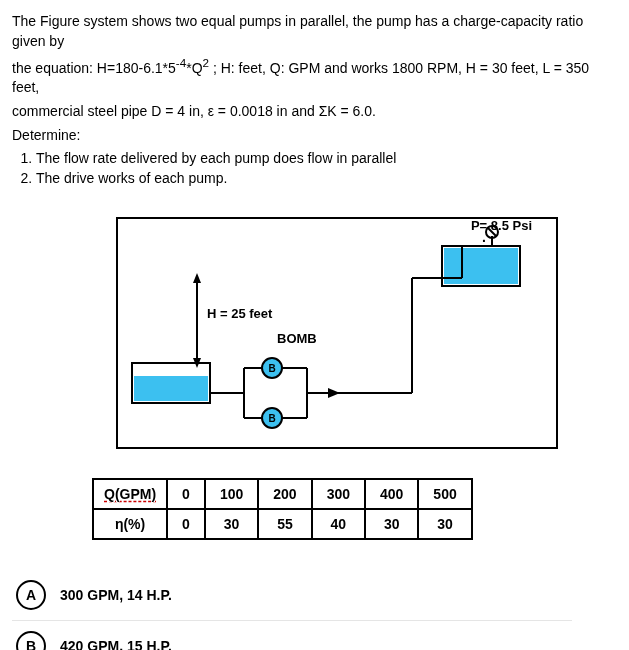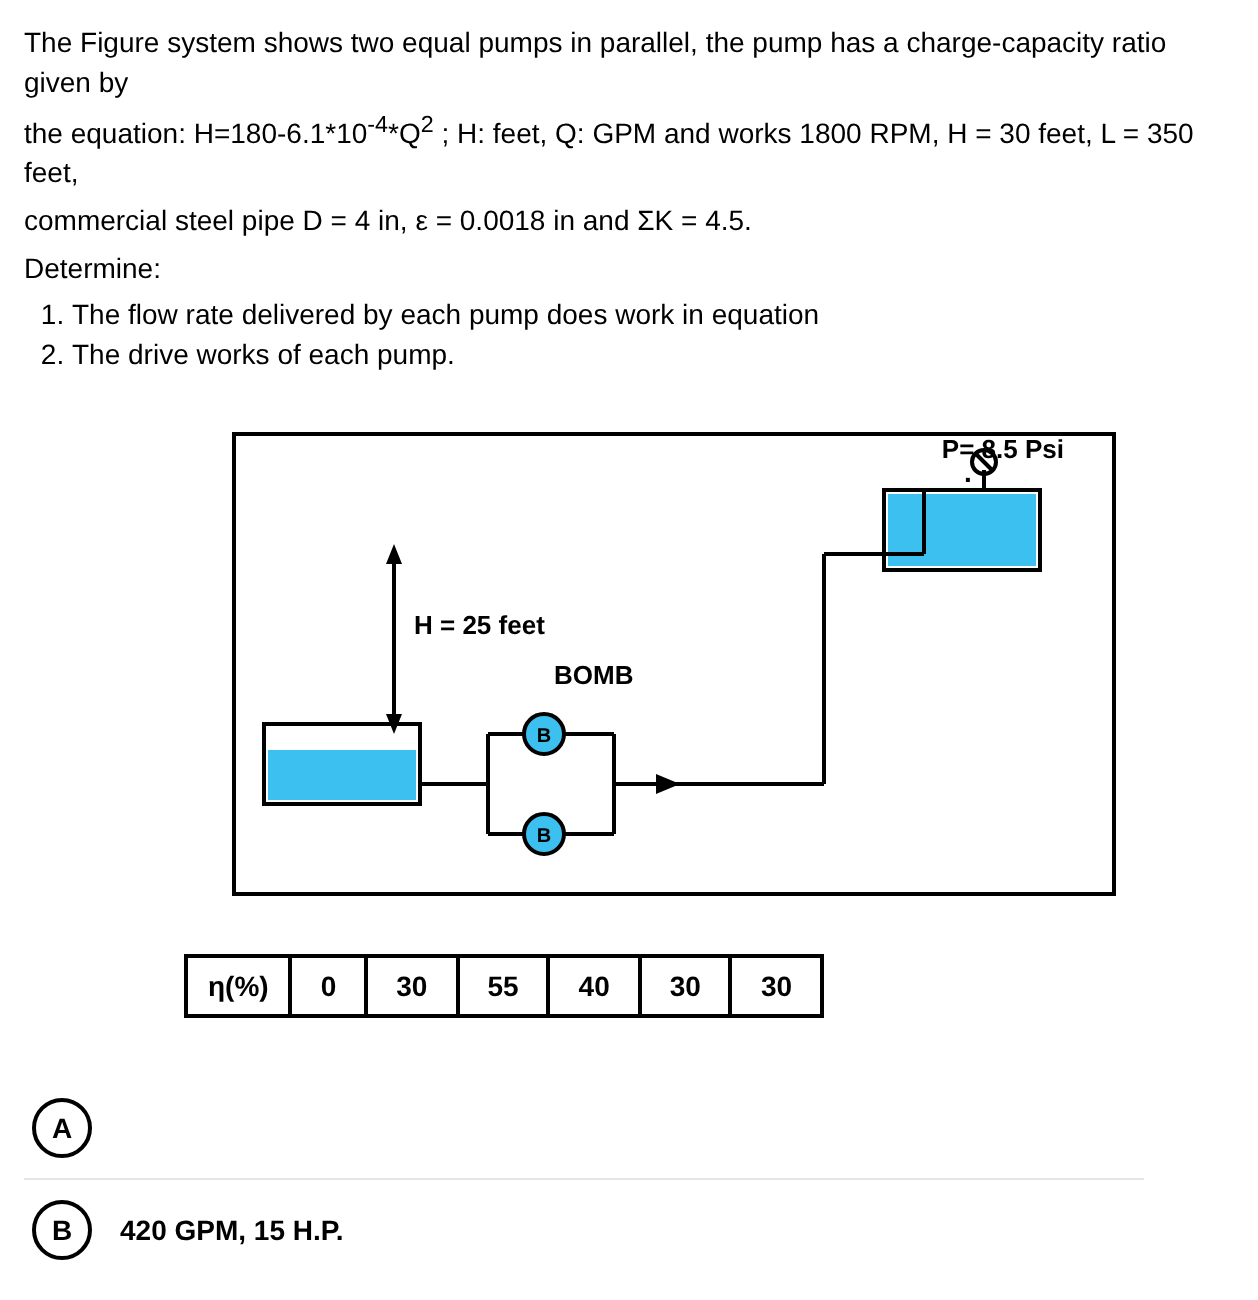--- a/index.html
+++ b/index.html
@@ -83,26 +83,26 @@
     .option-text {
       font-weight: bold;
       font-size: 14px;
     }
   </style>
 </head>
 <body>
 
 <div class="problem-text">The Figure system shows two equal pumps in parallel, the pump has a charge-capacity ratio given by</div>
 <div class="problem-text">
-  <span>the equation: H=180-6.1*10</span><sup>-4</sup><span>*Q</span><sup>2</sup><span>  ; H: feet, Q: GPM and works 1800 RPM, H = 30 feet, L = 350 feet,</span>
+  <span>the equation: H=180-6.1*5</span><sup>-4</sup><span>*Q</span><sup>2</sup><span>  ; H: feet, Q: GPM and works 1800 RPM, H = 30 feet, L = 350 feet,</span>
 </div>
-<div class="problem-text">commercial steel pipe D = 4 in, ε = 0.0018 in and ΣK = 4.5.</div>
+<div class="problem-text">commercial steel pipe D = 4 in, ε = 0.0018 in and ΣK = 6.0.</div>
 <div class="problem-text">Determine:</div>
 <ol class="problem-list">
-  <li>The flow rate delivered by each pump does work in equation</li>
+  <li>The flow rate delivered by each pump does flow in parallel</li>
   <li>The drive works of each pump.</li>
 </ol>
 
 <div class="figure-container">
   <svg class="figure-svg" width="470" height="250">
 
     <rect x="25" y="10" width="440" height="230" fill="none" stroke="#000" stroke-width="2"></rect>
 
     <rect x="40" y="155" width="78" height="40" fill="none" stroke="#000" stroke-width="2"></rect>
     <rect x="42" y="168" width="74" height="25" fill="#3cc0f0"></rect>
@@ -145,35 +145,45 @@
     <line x1="215" y1="185" x2="320" y2="185" stroke="#000" stroke-width="2"></line>
     <line x1="320" y1="185" x2="320" y2="70" stroke="#000" stroke-width="2"></line>
     <line x1="320" y1="70" x2="370" y2="70" stroke="#000" stroke-width="2"></line>
     <line x1="370" y1="70" x2="370" y2="38" stroke="#000" stroke-width="2"></line>
   </svg>
 </div>
 
 <div class="table-container">
   <table>
     <tbody>
+        <tr>
+      <td class="row-label"><span class="underline-dashed">Q(GPM)</span></td>
+      <td>0</td>
+      <td>100</td>
+      <td>200</td>
+      <td>300</td>
+      <td>400</td>
+      <td>500</td>
+    </tr>
     <tr>
       <td class="row-label">η(%)</td>
       <td>0</td>
       <td>30</td>
       <td>55</td>
       <td>40</td>
       <td>30</td>
       <td>30</td>
     </tr>
   </tbody>
     </table>
 </div>
 
 <div class="options-container">
   <div class="option-row">
     <div class="option-letter">A</div>
+    <div class="option-text">300 GPM, 14 H.P.</div>
   </div>
   <div class="option-row">
     <div class="option-letter">B</div>
     <div class="option-text">420 GPM, 15 H.P.</div>
   </div>
 
 </div>
 
 </body></html>

